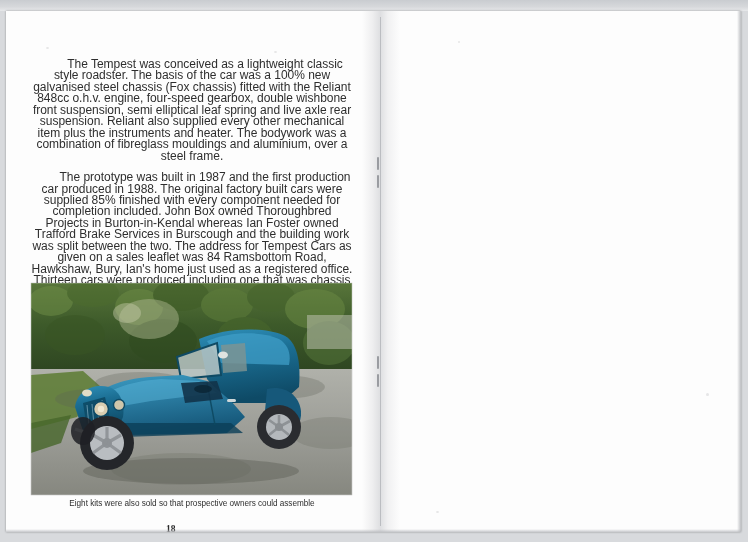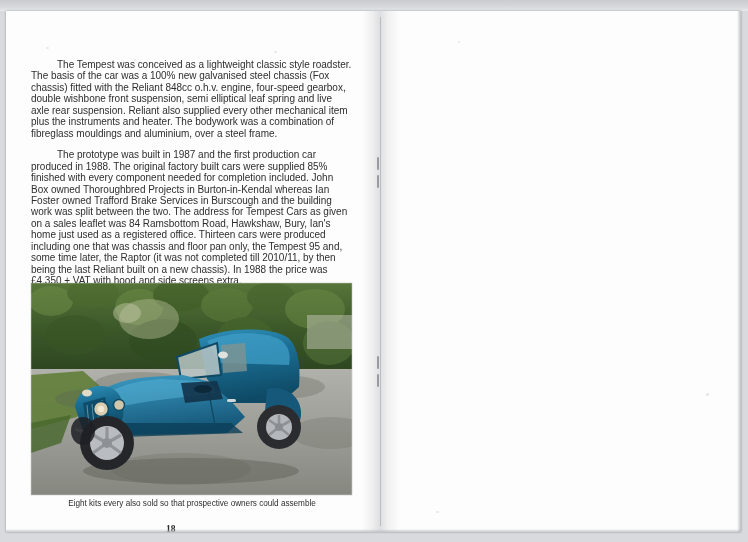--- a/index.html
+++ b/index.html
@@ -90,24 +90,24 @@
     position: absolute;
     left: 0; bottom: 0;
     width: 735px; height: 3px;
     background: linear-gradient(180deg, rgba(255,255,255,0), rgba(185,187,191,.8));
   }
 
   
   .col {
     position: absolute;
     font-family: "Liberation Sans", sans-serif;
-    font-size: 10px;
+    font-size: 12px;
     line-height: 11.45px;
     color: #2e2e2e;
-    text-align: left;
+    text-align: center;
     letter-spacing: -0.02px;
   }
   .col p { margin: 0 0 10px 0; }
   .col p.indent { text-indent: 26px; }
 
   .tx-left-top   { left: 25px;  top: 48px;  width: 322px; }
   .tx-left-cap   { left: 25px;  top: 487px; width: 322px;
                    text-align: center; font-size: 8.2px; }
 
   
@@ -293,21 +293,21 @@
               </g>
             </g>
 
             <ellipse cx="52" cy="148" rx="12" ry="14" fill="#1e2024" opacity=".85"></ellipse>
           </g>
 
           <rect x="0" y="0" width="321" height="212" fill="none" stroke="#ffffff" stroke-width="1" opacity=".35"></rect>
         </svg>
       </div>
 
-      <div class="col tx-left-cap">Eight kits every also sold so that prospective owners could assemble</div>
+      <div class="col tx-left-cap">Eight kits were also sold so that prospective owners could assemble</div>
 
       <div class="folio folio-left">18</div>
     </div>
 
     <div class="page page-right">
 
       
 
       
       

